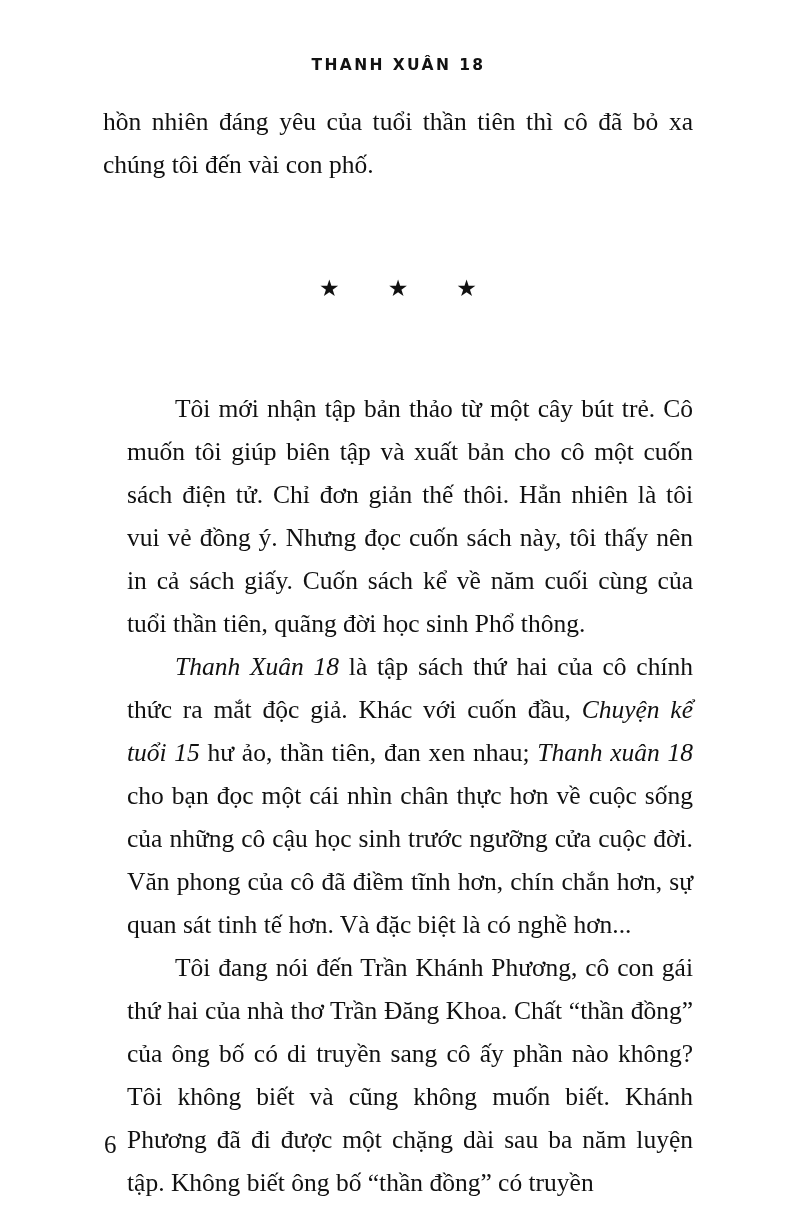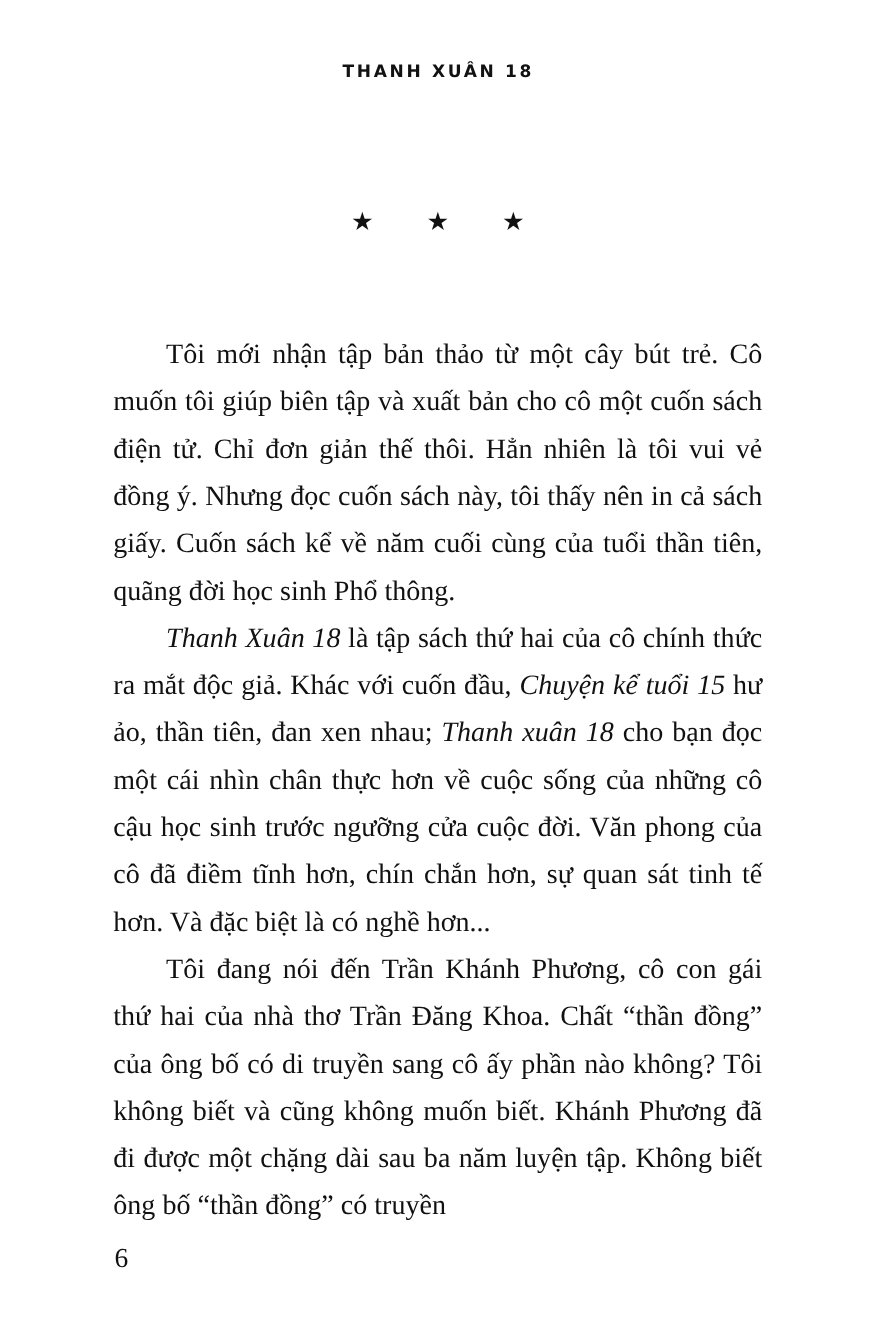--- a/index.html
+++ b/index.html
@@ -44,20 +44,21 @@
     line-height: 43px;
     text-align: justify;
     text-justify: inter-word;
     color: #111111;
   }
   p.no-indent {
     text-indent: 0;
   }
   p.indent {
     text-indent: 48px;
+    margin-left: 24px;
   }
   .divider {
     margin-top: 90px;
     margin-bottom: 86px;
     text-align: center;
     font-size: 24px;
     line-height: 24px;
     color: #111111;
     letter-spacing: 0px;
   }
@@ -81,20 +82,23 @@
 </style>
 </head>
 <body>
 
 <div class="page">
 
   <div class="running-head">THANH XUÂN 18</div>
 
   <div class="content">
 
+    <p class="no-indent">
+      <span>hồn nhiên đáng yêu của tuổi thần tiên thì cô đã bỏ xa chúng tôi đến vài con phố.</span>
+    </p>
 
     <div class="divider">
       <span class="star">★</span>
       <span class="star">★</span>
       <span class="star">★</span>
     </div>
 
     <p class="indent">
       <span>Tôi mới nhận tập bản thảo từ một cây bút trẻ. Cô muốn tôi giúp biên tập và xuất bản cho cô một cuốn sách điện tử. Chỉ đơn giản thế thôi. Hẳn nhiên là tôi vui vẻ đồng ý. Nhưng đọc cuốn sách này, tôi thấy nên in cả sách giấy. Cuốn sách kể về năm cuối cùng của tuổi thần tiên, quãng đời học sinh Phổ thông.</span>
     </p>

